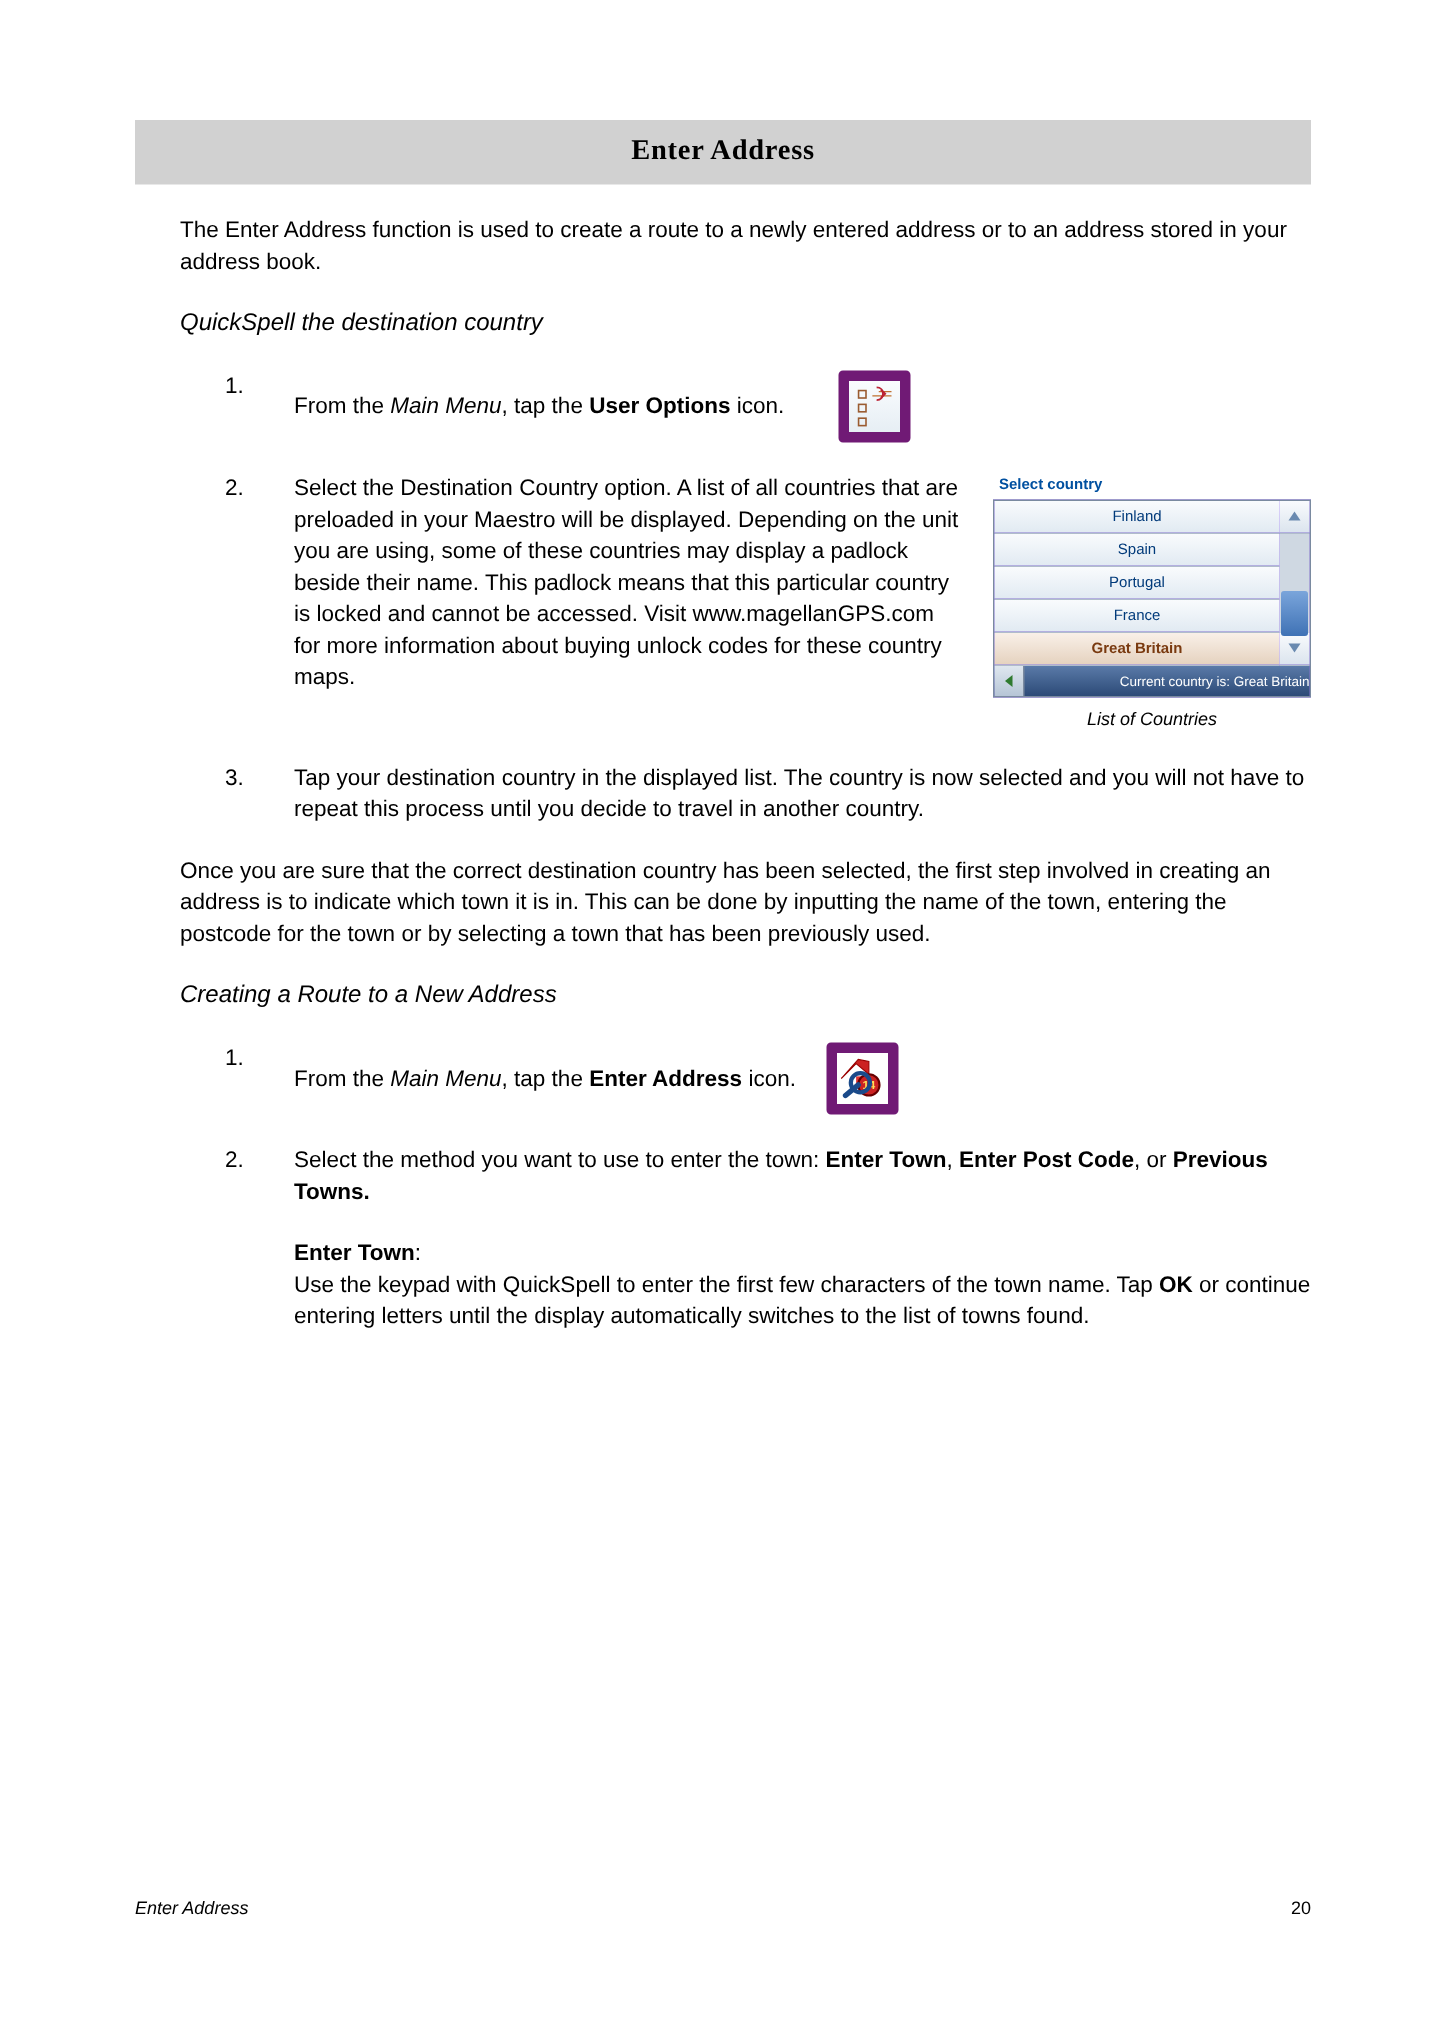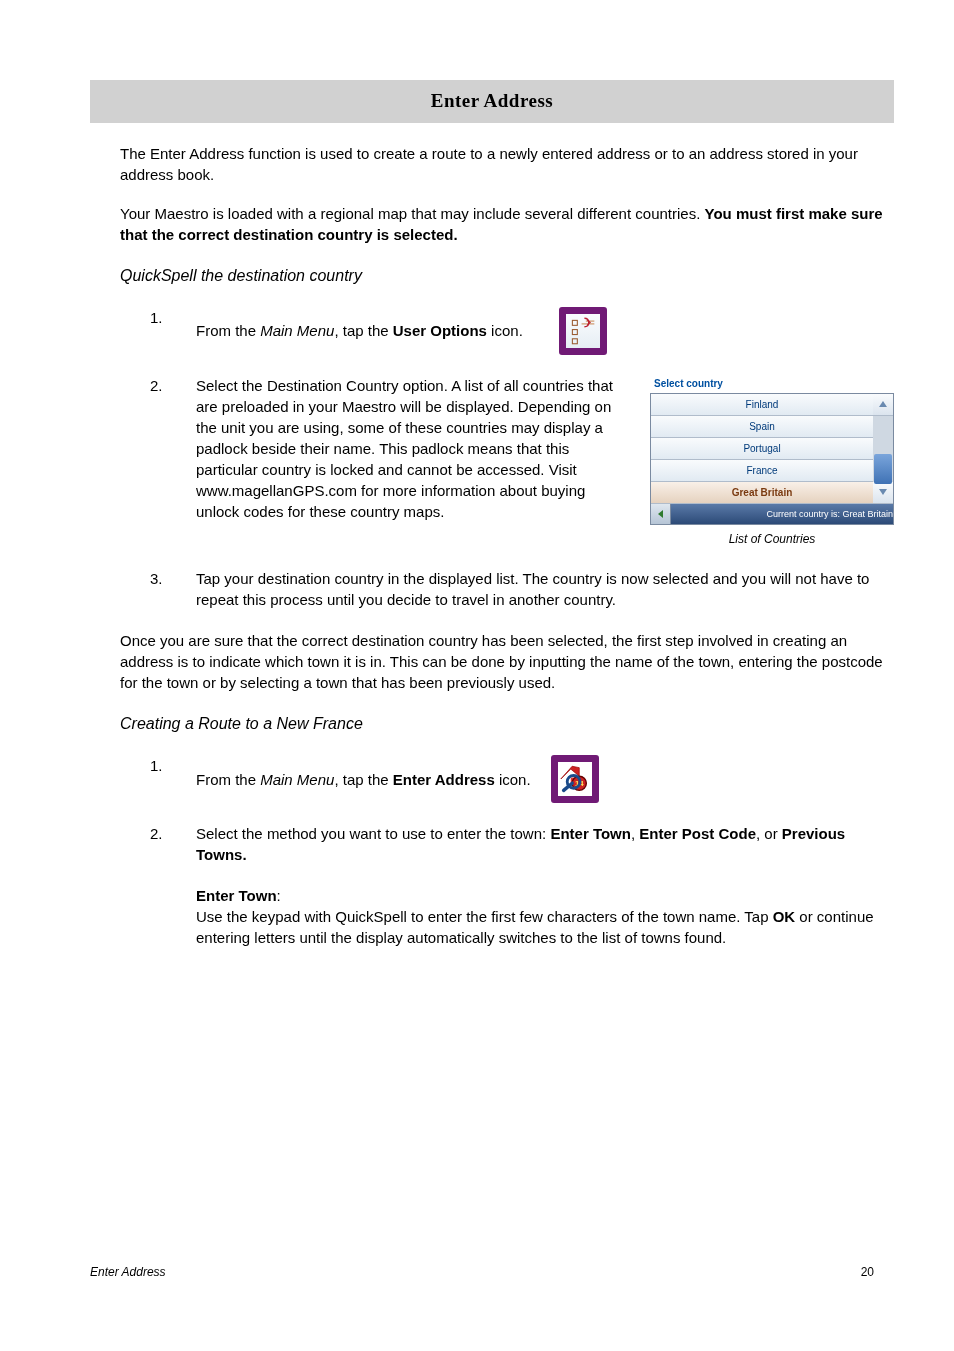--- a/index.html
+++ b/index.html
@@ -7,21 +7,21 @@
   body {
     width: 954px;
     height: 1351px;
     position: relative;
     font-family: Verdana, Arial, sans-serif;
     font-size: 15px;
     color: #000;
     line-height: 1.4;
   }
   .page {
-    padding: 80px 60px 80px 90px;
+    padding: 80px 80px 80px 90px;
     position: relative;
     height: 100%;
     border-radius: 32px;
   }
   .title-bar {
     background: #d1d1d1;
     text-align: center;
     font-weight: 900;
     font-family: Georgia, 'Times New Roman', serif;
     font-size: 19px;
@@ -76,21 +76,21 @@
     background: linear-gradient(#fafcfe,#e6eef4);
     border-radius: 3px;
     position: relative;
     vertical-align: middle;
     margin-left: 10px;
   }
   .icon-box svg { width:100%; height:100%; }
 
   
   .country-fig {
-    width: 244px;
+    width: 212px;
     font-size: 10px;
     font-family: Arial, sans-serif;
     color: #003a7a;
   }
   .country-fig .title {
     padding: 2px 4px;
     color: #0050a0;
     font-weight: bold;
     font-size: 10px;
   }
@@ -168,23 +168,20 @@
 </head>
 <body>
 
 <div class="page">
 
   <div class="title-bar">Enter Address</div>
 
   <div class="body-text">The Enter Address function is used to create a route to a newly entered address or to an address stored in your address book.</div>
 
 
-  <div class="body-text">
-    <span>Your Maestro is loaded with a regional map that may include several different countries. </span><span class="b">You must first make sure that the correct destination country is selected.</span>
-  </div>
 
   <div class="h3">QuickSpell the destination country</div>
 
   <ol class="steps">
     <li>
       <span class="num">1.</span>
       <div class="step-body">
         <div style="display:flex; align-items:center; gap:26px;">
           <div>
             <span>From the </span><span class="i">Main Menu</span><span>, tap the </span><span class="b">User Options</span><span> icon.</span>
@@ -243,21 +240,21 @@
       </div>
     </li>
     <li>
       <span class="num">3.</span>
       <div class="step-body">Tap your destination country in the displayed list. The country is now selected and you will not have to repeat this process until you decide to travel in another country.</div>
     </li>
   </ol>
 
   <div class="body-text">Once you are sure that the correct destination country has been selected,  the first step involved in creating an address is to indicate which town it is in.  This can be done by inputting the name of the town, entering the postcode for the town or by selecting a town that has been previously used.</div>
 
-  <div class="h3">Creating a Route to a New France</div>
+  <div class="h3">Creating a Route to a New Address</div>
 
   <ol class="steps">
     <li>
       <span class="num">1.</span>
       <div class="step-body">
         <div style="display:flex; align-items:center; gap:10px;">
           <div>
             <span>From the </span><span class="i">Main Menu</span><span>, tap the </span><span class="b">Enter Address</span><span> icon.</span>
           </div>
           <span class="icon-box" style="background:#fff;">

